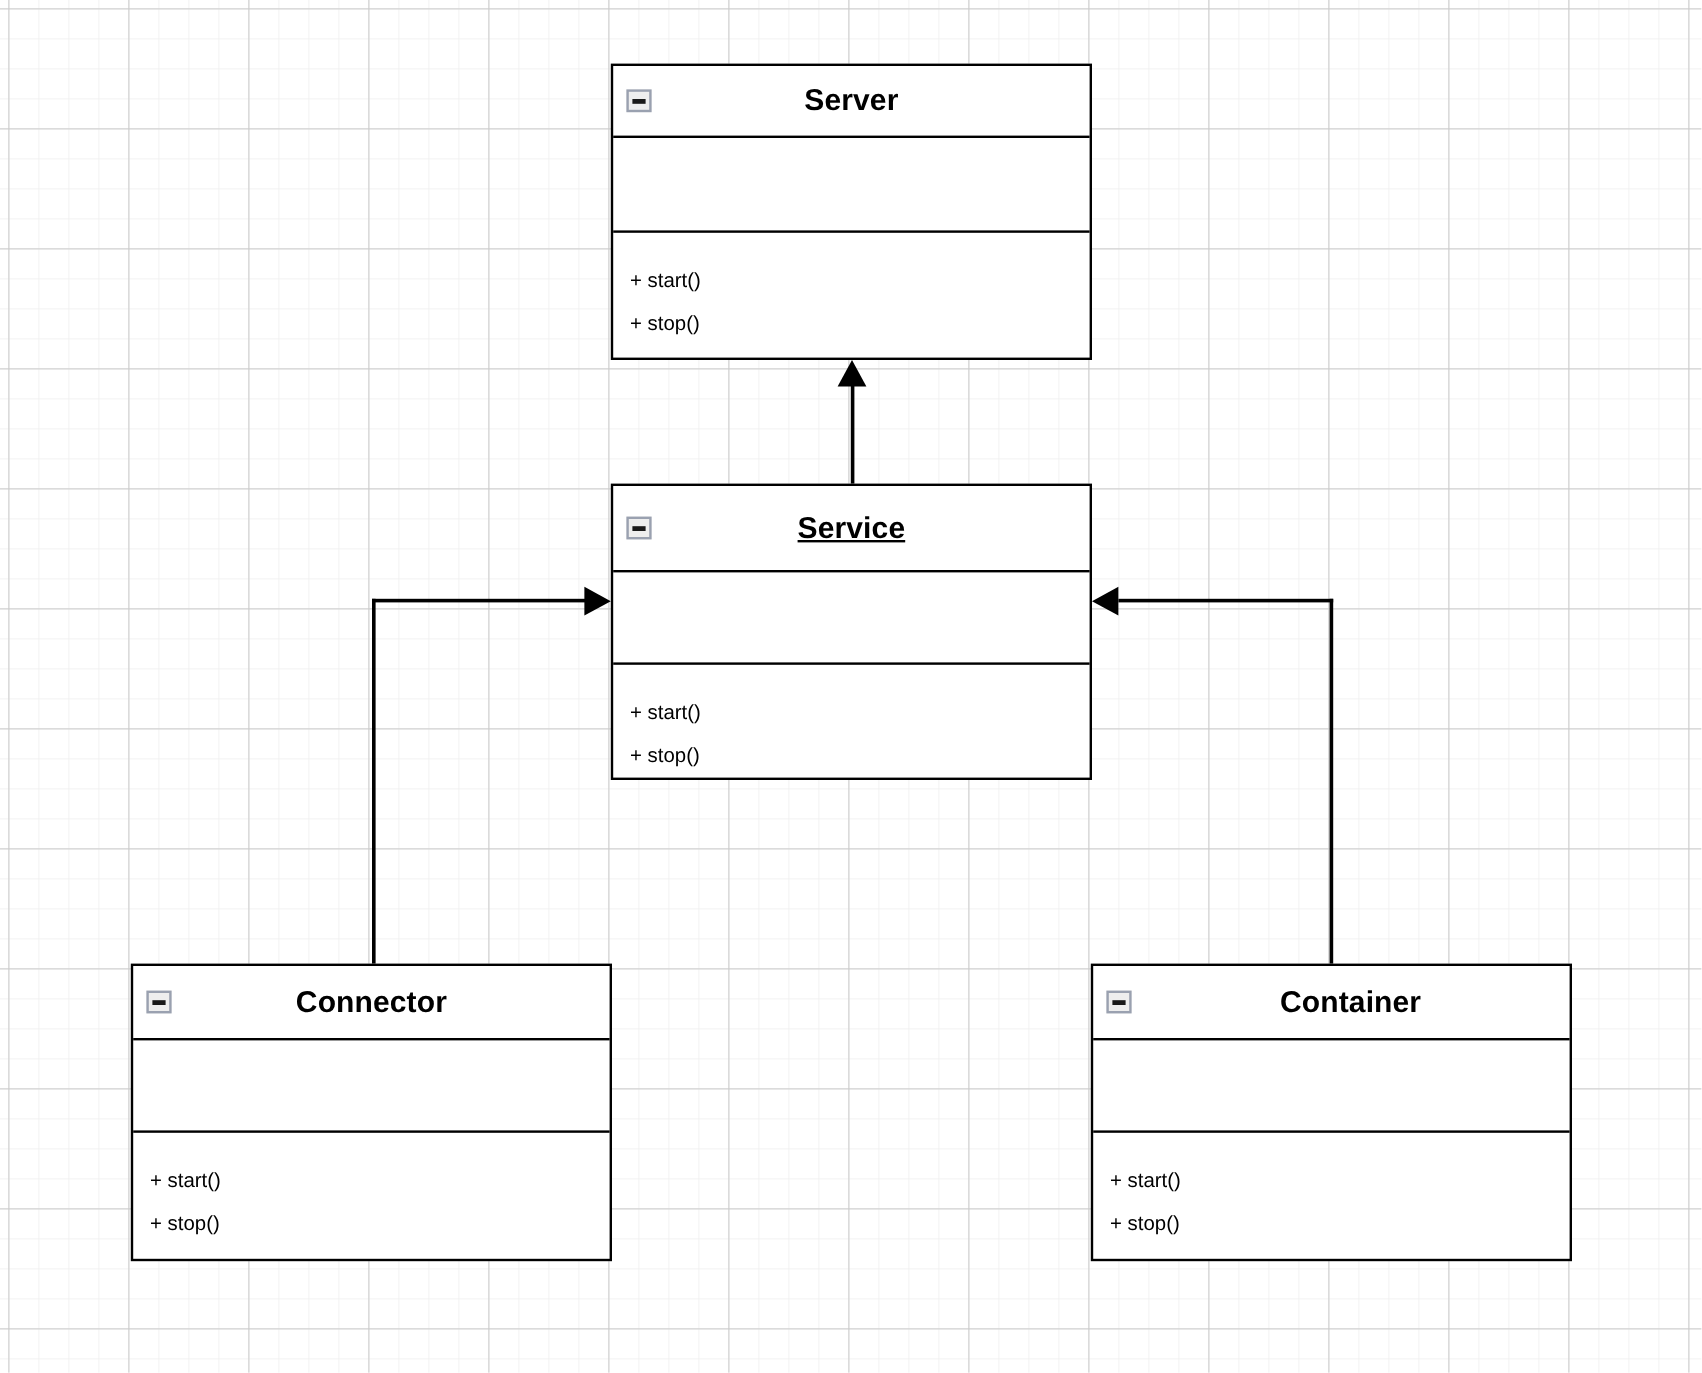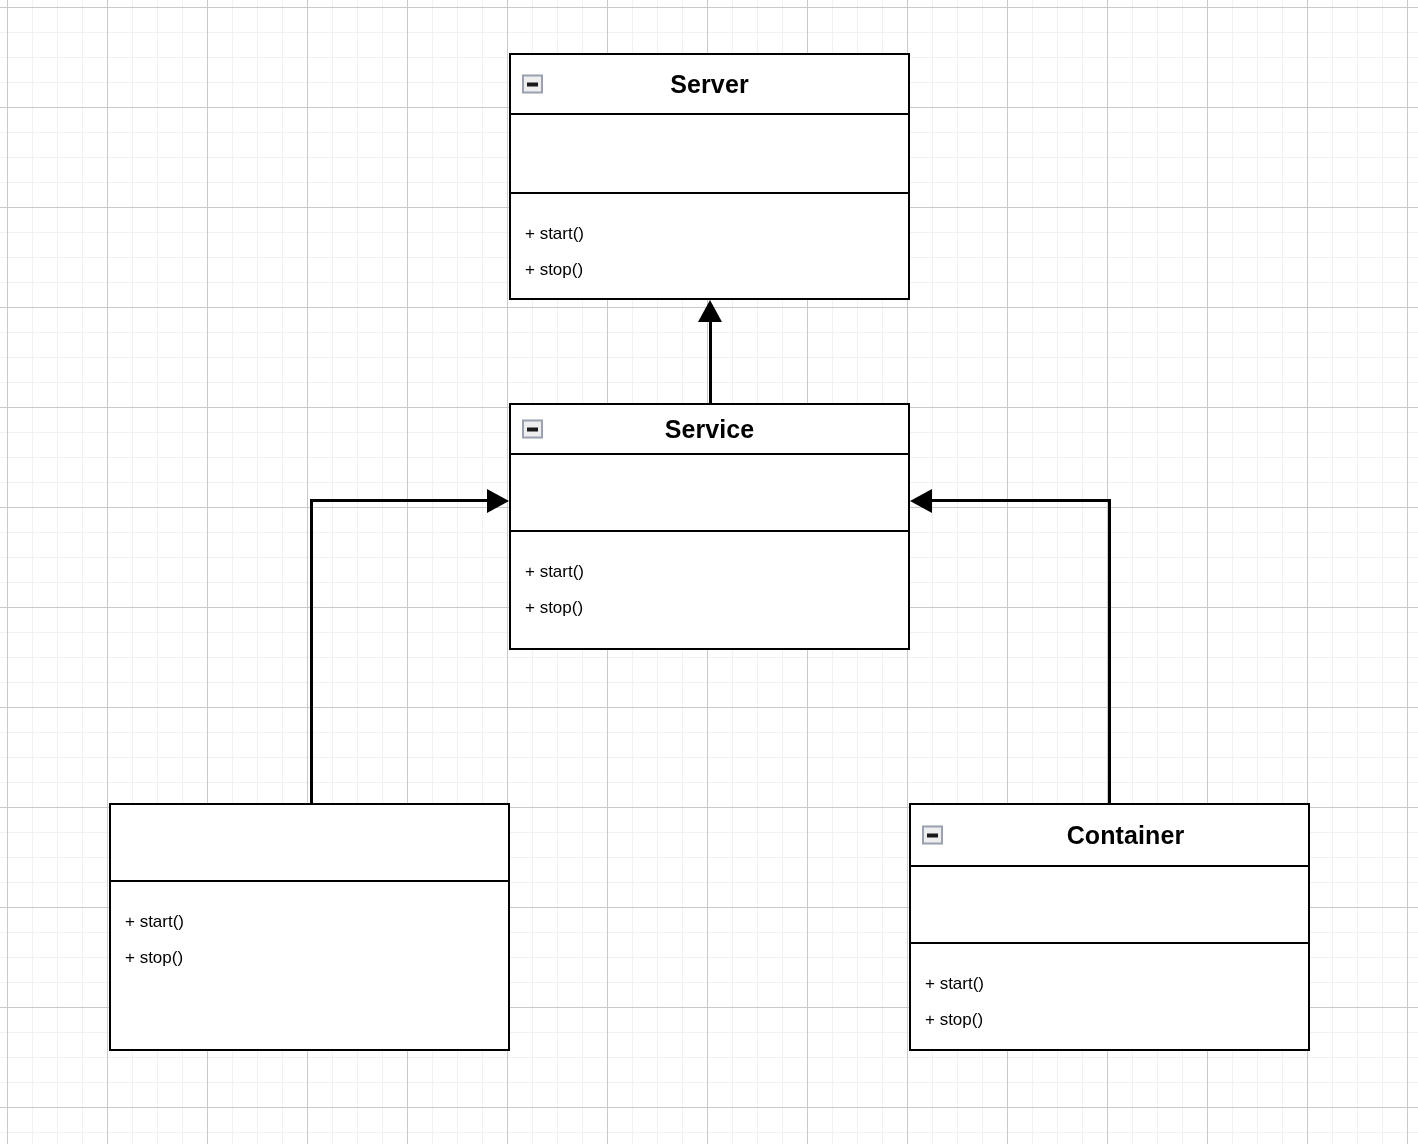--- a/index.html
+++ b/index.html
@@ -138,34 +138,40 @@
       <span>Server</span>
     </div>
     <div class="uml-attrs" style="height:79px;"></div>
     <div class="uml-methods">
       <div class="uml-method-line">+ start()</div>
       <div class="uml-method-line">+ stop()</div>
     </div>
   </div>
 
   <div class="uml-class" style="left:509px; top:403px; width:401px; height:247px;">
-    <div class="uml-title" style="height:50px;">
+    <div class="uml-title" style="height:72px;text-decoration:underline;">
       <span class="collapse-box">
         <span class="bar"></span>
       </span>
       <span>Service</span>
     </div>
     <div class="uml-attrs" style="height:77px;"></div>
     <div class="uml-methods">
       <div class="uml-method-line">+ start()</div>
       <div class="uml-method-line">+ stop()</div>
     </div>
   </div>
 
   <div class="uml-class" style="left:109px; top:803px; width:401px; height:248px;">
+    <div class="uml-title" style="height:62px;">
+      <span class="collapse-box">
+        <span class="bar"></span>
+      </span>
+      <span>Connector</span>
+    </div>
     <div class="uml-attrs" style="height:77px;"></div>
     <div class="uml-methods">
       <div class="uml-method-line">+ start()</div>
       <div class="uml-method-line">+ stop()</div>
     </div>
   </div>
 
   <div class="uml-class" style="left:909px; top:803px; width:401px; height:248px;">
     <div class="uml-title" style="height:62px;padding-left:32px;">
       <span class="collapse-box">

